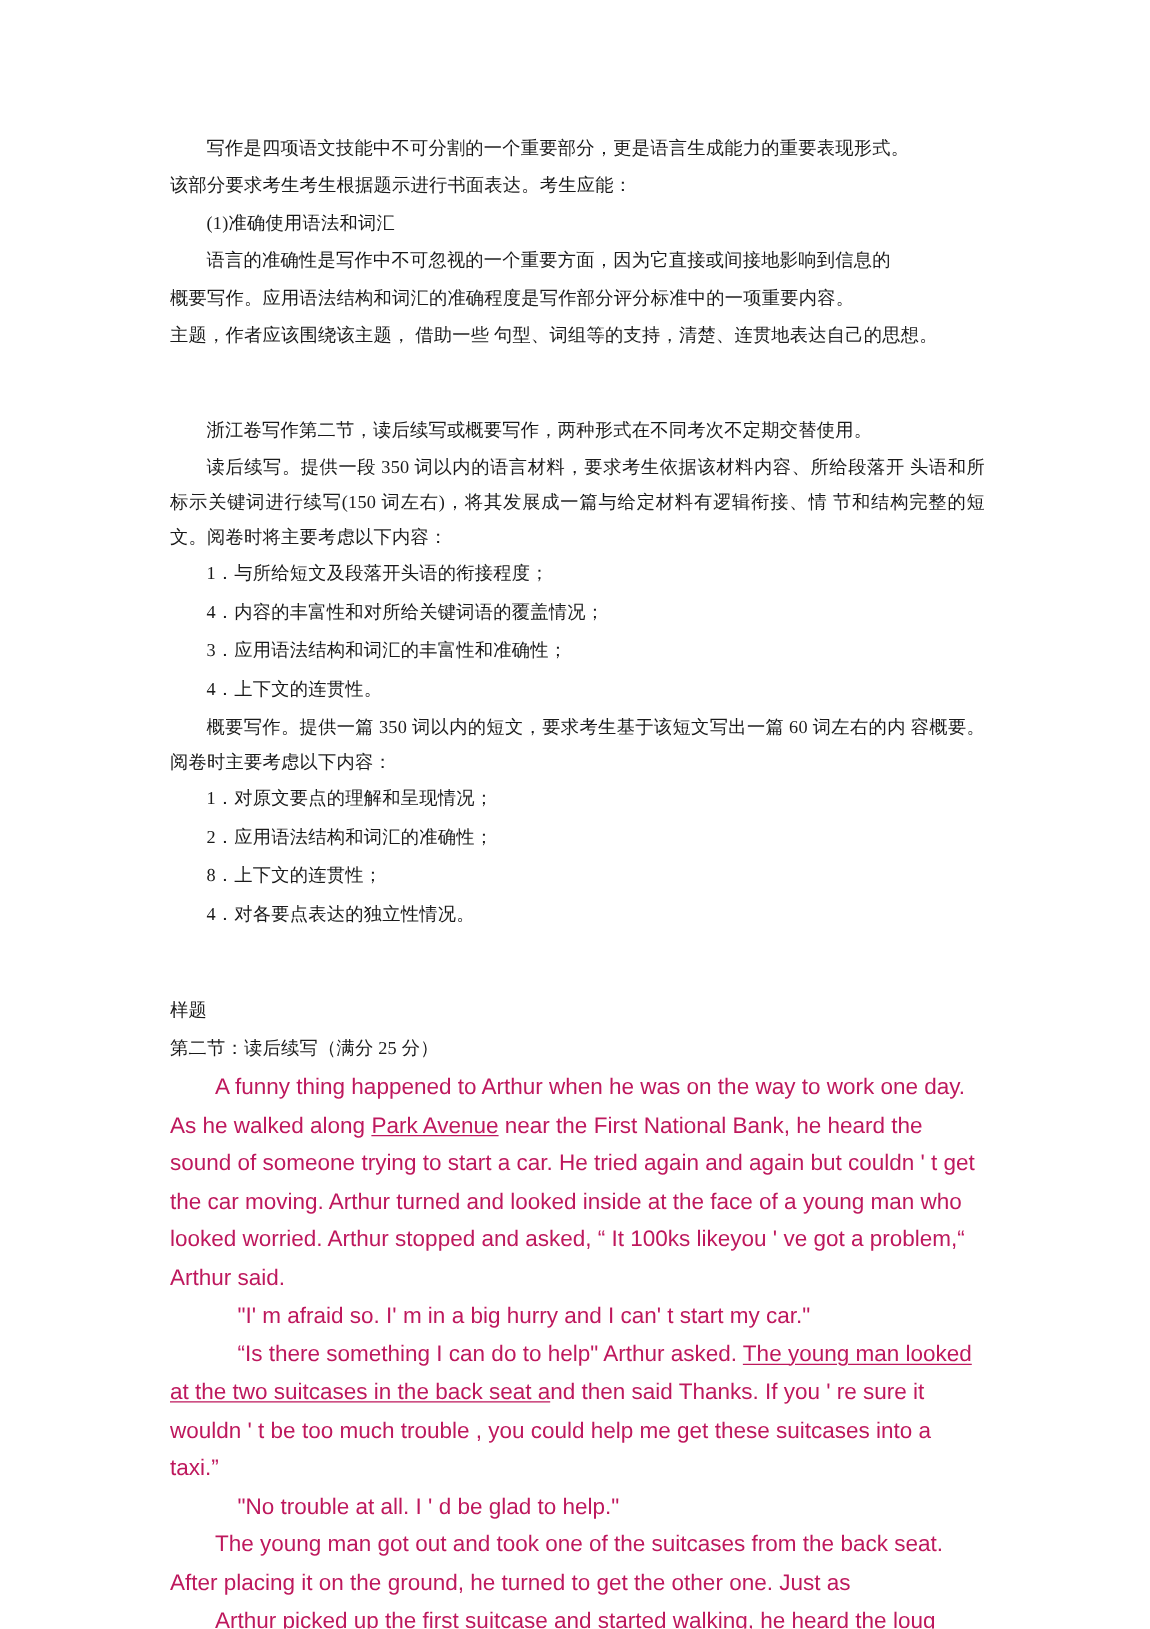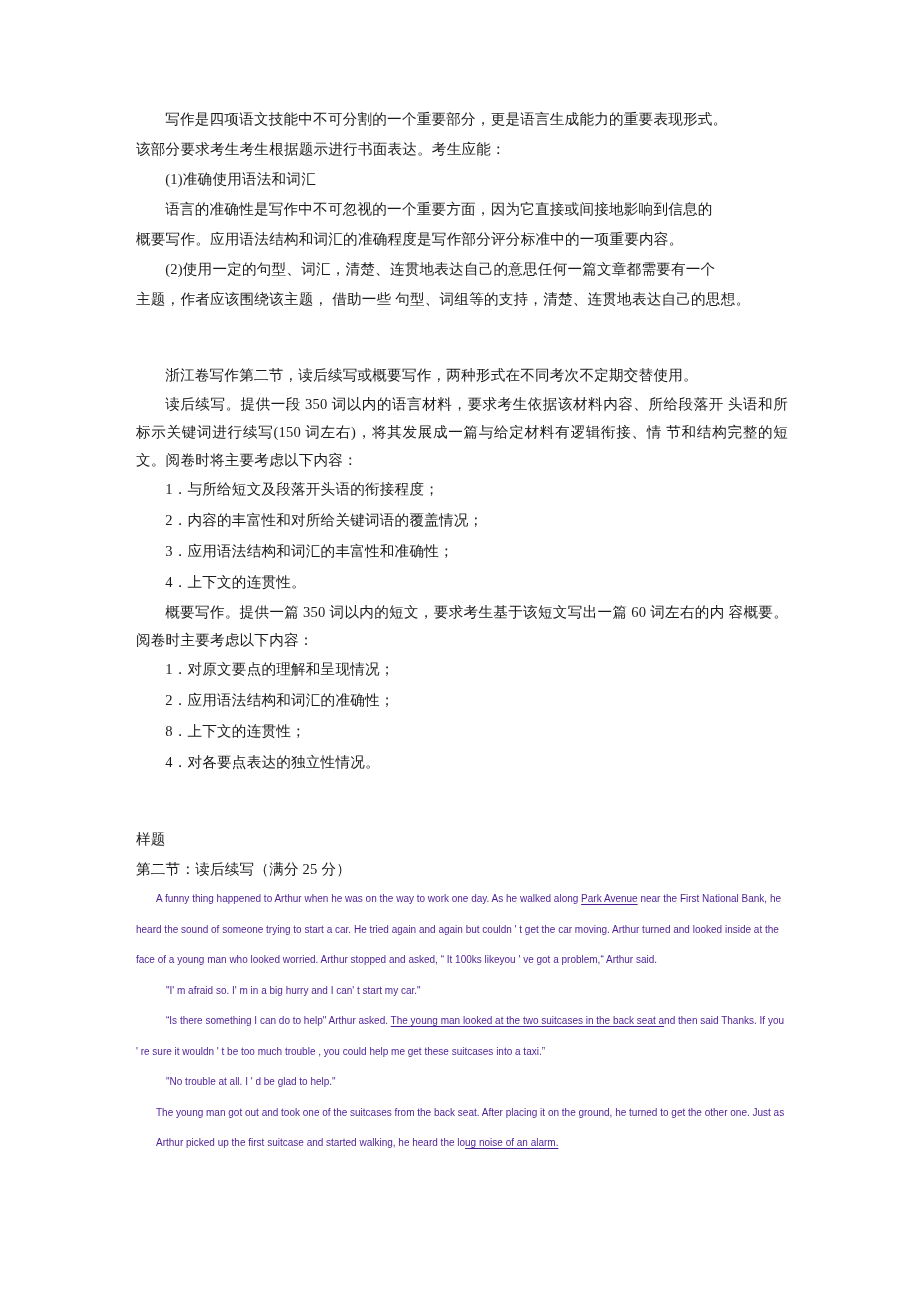--- a/index.html
+++ b/index.html
@@ -42,23 +42,23 @@
 
   
   .cn.li {
     text-indent: 2em;
     line-height: 31px;
   }
 
   
   .en {
     font-family: "Liberation Sans", "DejaVu Sans", sans-serif;
-    font-size: 10px;
+    font-size: 18px;
     line-height: 30.5px;
-    color: #4c1d95;
+    color: #be185d;
     margin: 0;
     text-align: left;
     width: 652px;
   }
   .en.indent { text-indent: 2em; }
   .en.indent3 { text-indent: 3em; }
   .en u, .en .ul {
     text-decoration: underline;
     text-underline-offset: 2px;
     text-decoration-thickness: 1px;
@@ -73,31 +73,30 @@
 
 <div class="page">
   <div class="content">
 
     <div class="block">
       <p class="cn indent">写作是四项语文技能中不可分割的一个重要部分，更是语言生成能力的重要表现形式。</p>
       <p class="cn">该部分要求考生考生根据题示进行书面表达。考生应能：</p>
       <p class="cn indent">(1)准确使用语法和词汇</p>
       <p class="cn indent">语言的准确性是写作中不可忽视的一个重要方面，因为它直接或间接地影响到信息的</p>
       <p class="cn">概要写作。应用语法结构和词汇的准确程度是写作部分评分标准中的一项重要内容。</p>
-      <p class="cn indent">(2)使用一定的句型、词汇，清楚、连贯地表达自己的意思任何一篇文章都需要有一个</p>
       <p class="cn">主题，作者应该围绕该主题， 借助一些 句型、词组等的支持，清楚、连贯地表达自己的思想。</p>
     </div>
 
     <div class="spacer-lg"></div>
 
     <div class="block">
       <p class="cn indent">浙江卷写作第二节，读后续写或概要写作，两种形式在不同考次不定期交替使用。</p>
       <p class="cn indent tight">读后续写。提供一段 350 词以内的语言材料，要求考生依据该材料内容、所给段落开 头语和所标示关键词进行续写(150 词左右)，将其发展成一篇与给定材料有逻辑衔接、情 节和结构完整的短文。阅卷时将主要考虑以下内容：</p>
       <p class="cn li">1．与所给短文及段落开头语的衔接程度；</p>
-      <p class="cn li">2．内容的丰富性和对所给关键词语的覆盖情况；</p>
+      <p class="cn li">4．内容的丰富性和对所给关键词语的覆盖情况；</p>
       <p class="cn li">3．应用语法结构和词汇的丰富性和准确性；</p>
       <p class="cn li">4．上下文的连贯性。</p>
       <p class="cn indent tight">概要写作。提供一篇 350 词以内的短文，要求考生基于该短文写出一篇 60 词左右的内 容概要。阅卷时主要考虑以下内容：</p>
       <p class="cn li">1．对原文要点的理解和呈现情况；</p>
       <p class="cn li">2．应用语法结构和词汇的准确性；</p>
       <p class="cn li">8．上下文的连贯性；</p>
       <p class="cn li">4．对各要点表达的独立性情况。</p>
     </div>
 
     <div class="spacer-lg"></div>

